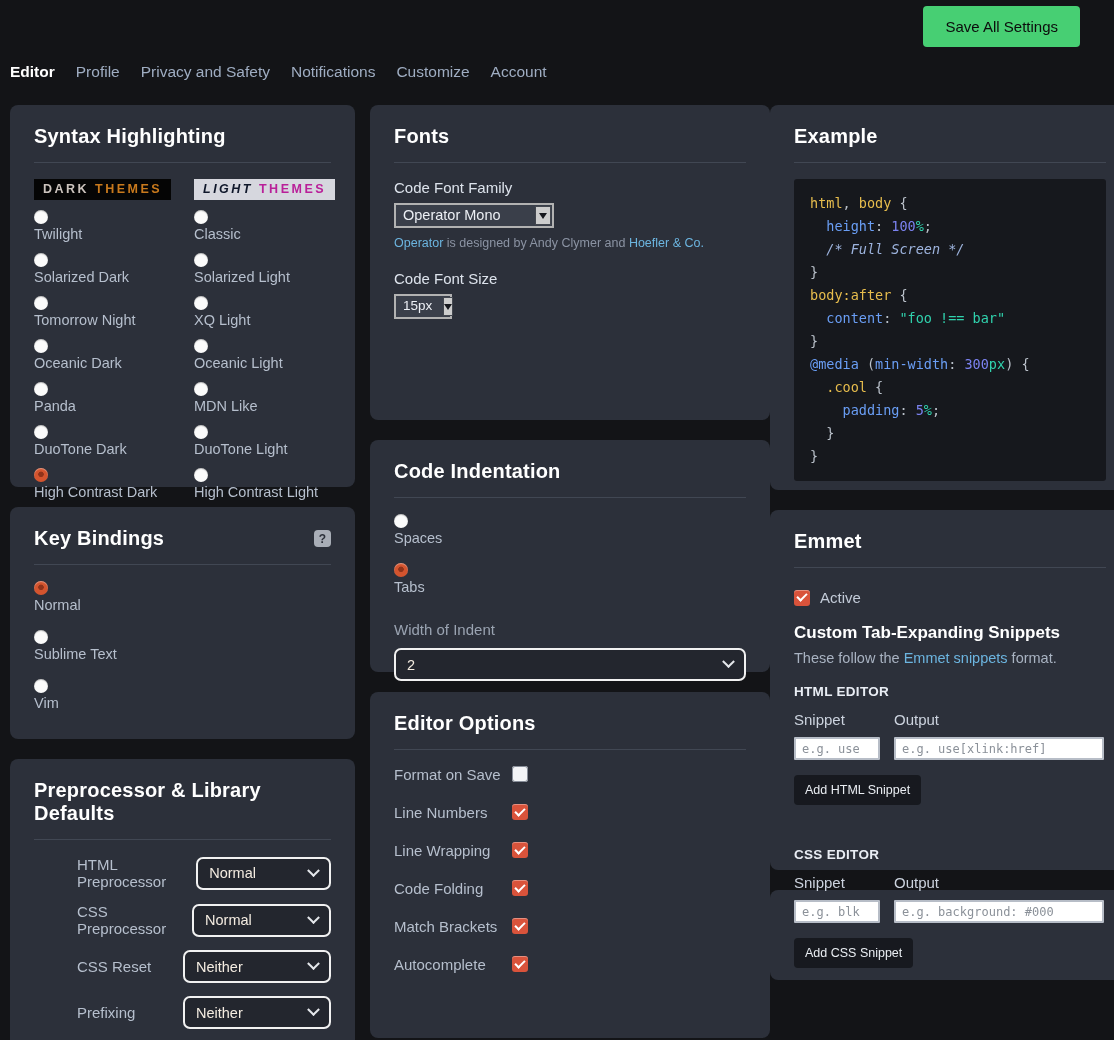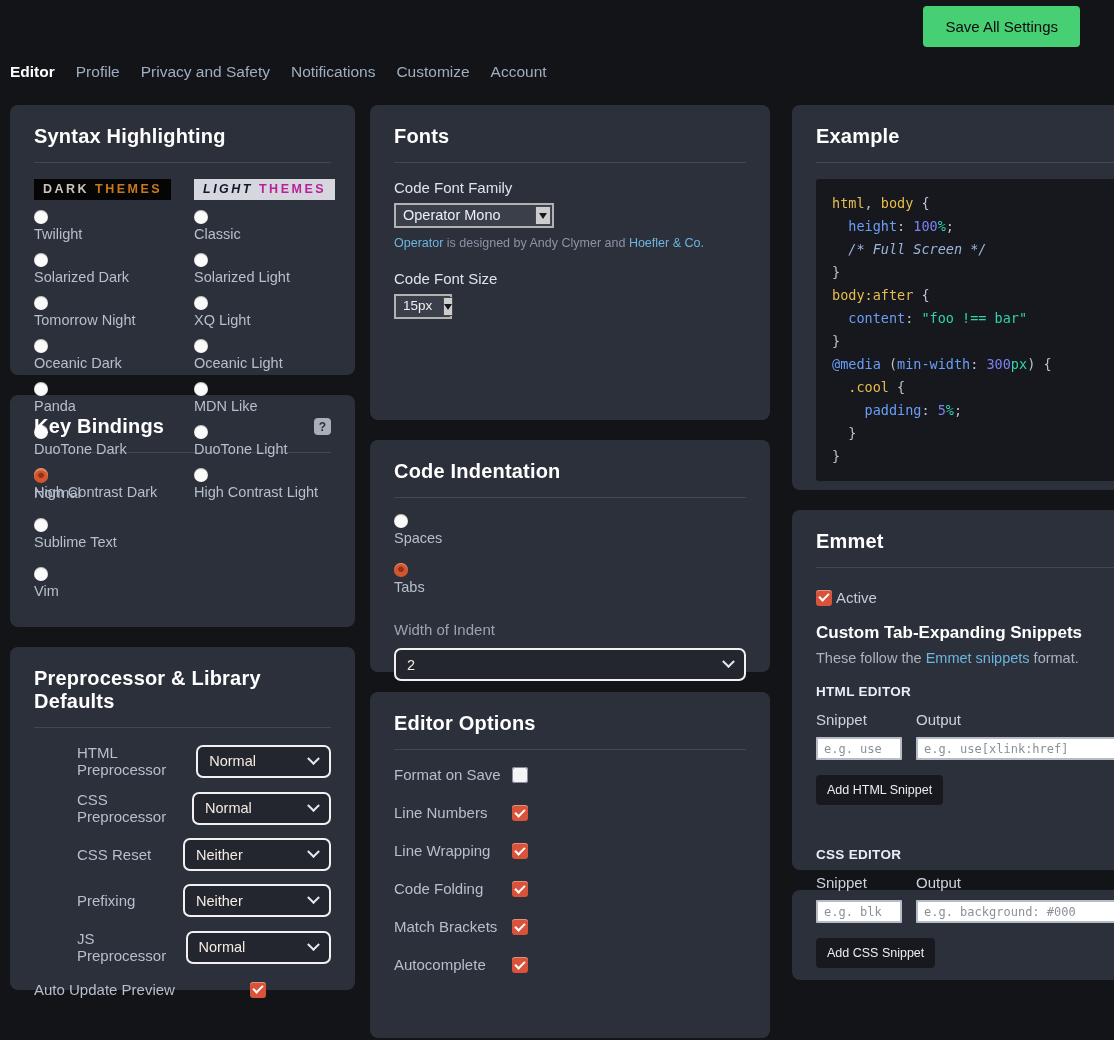--- a/index.html
+++ b/index.html
@@ -18,21 +18,21 @@
     border:none; border-radius:4px; font-size:15px;
     font-family:"Liberation Sans", sans-serif;
     cursor:pointer;
   }
   .tabs { position:absolute; top:63px; left:10px; display:flex; gap:21px; font-size:15.5px; }
   .tab { color:#9fadc2; cursor:pointer; }
   .tab.active { color:#fff; font-weight:bold; }
 
   .main { position:absolute; top:105px; left:10px; display:flex; align-items:flex-start; }
   .col1 { width:345px; margin-right:15px; }
-  .col2 { width:400px; margin-right:22px; }
+  .col2 { width:400px; }
   .col3 { width:360px; }
 
   .panel {
     background:var(--panel,#2c303a);
     border-radius:8px;
     padding:20px 24px;
     margin-bottom:20px;
   }
   .panel-title { color:#fff; font-size:20px; font-weight:bold; letter-spacing:.2px; }
   .title-row { display:flex; justify-content:space-between; align-items:center; }
@@ -100,25 +100,25 @@
 
   
   .pre-row { display:flex; align-items:center; justify-content:space-between; margin-bottom:13px; }
   .pre-row .row-label { font-size:15px; color:#b6bfcd;margin-left:43px; }
   .pre-row .big-select { width:148px; }
   .auto-row { display:flex; align-items:center; margin-top:17px; }
   .auto-row .row-label { font-size:15px; width:152px; }
   .auto-row .cb-slot { width:148px; display:flex; justify-content:center; }
 
   
-  .opt-row { display:flex; align-items:flex-end; margin-bottom:21px; }
+  .opt-row { display:flex; align-items:flex-start; margin-bottom:21px; }
   .opt-row .row-label { font-size:15px; width:118px; color:#b6bfcd; }
 
   
-  .active-row { display:flex; align-items:center; gap:4px; margin-bottom:17px;margin-top:21px; }
+  .active-row { display:flex; align-items:center; gap:10px; margin-bottom:17px;margin-top:21px; }
   .active-row .row-label { font-size:15px; color:#c3cbd8; }
   .sub-heading { color:#fff; font-size:17px; font-weight:bold; margin-bottom:7px;margin-top:9px; }
   .note { font-size:14.5px; color:#a9b3c2; margin-bottom:18px; }
   .note a { color:var(--link,#6cb5e0); text-decoration:none; cursor:pointer; }
   .ed-heading { color:#e9edf4; font-size:13.5px; font-weight:bold; letter-spacing:.3px; margin:20px 0 12px; }
   .io-grid { display:flex; gap:14px; }
   .io-col-s { width:86px; }
   .io-col-o { width:210px; }
   .io-label { font-size:15px; color:#ccd3de; margin-bottom:9px; }
   .snip-input {
@@ -151,21 +151,21 @@
     <span class="tab">Customize</span>
 
     <span class="tab">Account</span>
 
 </nav>
 
 <div class="main">
 
   <div class="col1">
 
-    <section class="panel" style="height:270px">
+    <section class="panel" style="height:382px">
       <div class="panel-title">Syntax Highlighting</div>
       <div class="divider"></div>
       <div class="badge-row">
         <span class="badge badge-dark"><span class="w1">DARK</span> <span class="w2">THEMES</span></span>
         <span class="badge badge-light"><span class="w1">LIGHT</span> <span class="w2">THEMES</span></span>
       </div>
       <div class="theme-grid">
         <div>
 
             <label class="radio-row">

